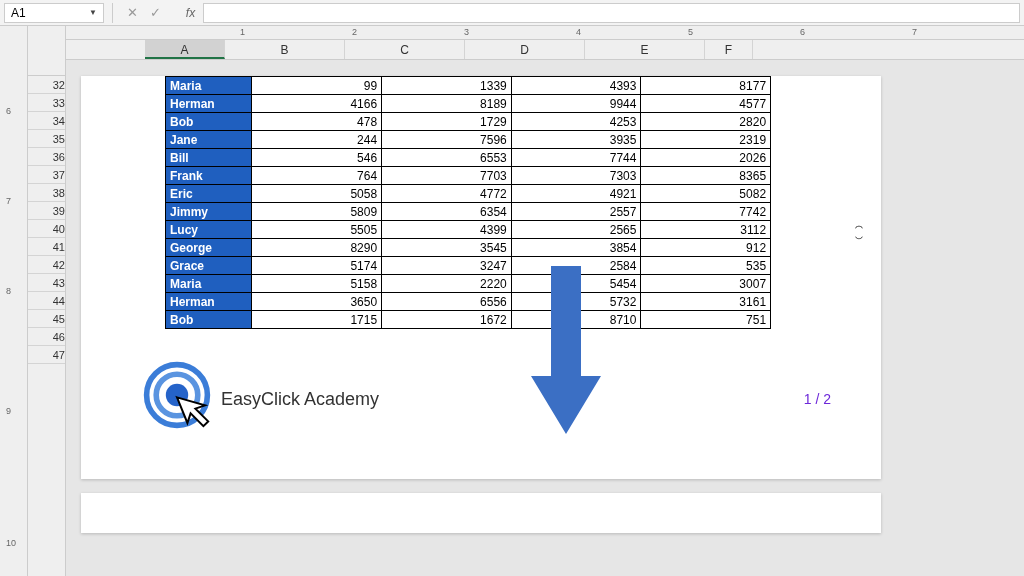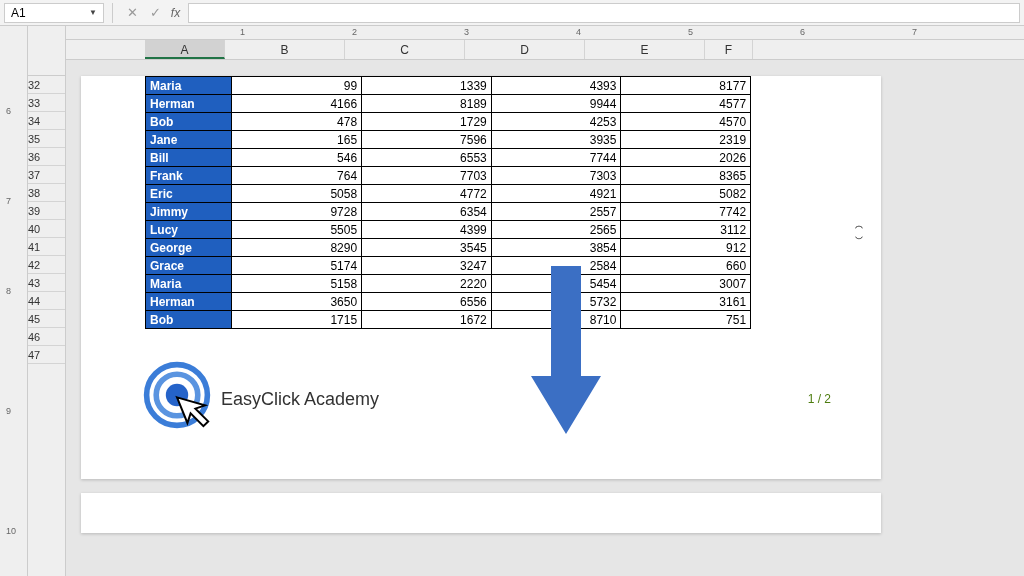--- a/index.html
+++ b/index.html
@@ -44,20 +44,21 @@
     .fb-btn {
       color: #999;
       padding: 0 6px;
       font-size: 13px;
     }
     .fx-label {
       font-style: italic;
       color: #666;
       padding: 0 4px;
       font-size: 12px;
+      margin-left: 15px;
     }
     .formula-input {
       flex: 1;
       background: white;
       border: 1px solid #ccc;
       height: 20px;
       margin-left: 4px;
     }
     .workspace {
       display: flex;
@@ -80,21 +81,21 @@
       width: 38px;
       background: #efefef;
       border-right: 1px solid #ccc;
     }
     .corner-blank {
       height: 50px;
       border-bottom: 1px solid #ccc;
     }
     .row-hdr {
       height: 18px;
-      text-align: left;
+      text-align: right;
       font-size: 11px;
       color: #333;
       border-bottom: 1px solid #d4d4d4;
       background: #efefef;
       line-height: 18px;
     }
     .main-area {
       flex: 1;
       position: relative;
     }
@@ -143,21 +144,21 @@
       position: relative;
       padding-bottom: 40px;
     }
     .page2 {
       margin-top: 14px;
       height: 30px;
     }
     .data-table {
       border-collapse: collapse;
       width: 658px;
-      margin-left: 64px;
+      margin-left: 84px;
     }
     .data-table td {
       border: 1px solid #000;
       height: 18px;
       font-size: 12px;
       padding: 0 4px;
     }
     .name-cell {
       background: #1f5fbf;
       color: white;
@@ -183,22 +184,22 @@
       width: 80px;
       height: 80px;
     }
     .footer-center {
       flex: 1;
       text-align: left;
       font-size: 18px;
       color: #333;
     }
     .footer-page {
-      font-size: 12px;
-      color: #4d7c0f;
+      font-size: 14px;
+      color: #6d28d9;
       padding-right: 20px;
     }
     .arrow {
       position: absolute;
       left: 450px;
       top: 190px;
       pointer-events: none;
       z-index: 10;
     }
     .cursor-overlay {
@@ -224,21 +225,21 @@
   <span class="fx-label">fx</span>
   <div class="formula-input"></div>
 </div>
 
 <div class="workspace">
   <div class="left-ruler">
     <span class="ruler-mark" style="top:80px">6</span>
     <span class="ruler-mark" style="top:170px">7</span>
     <span class="ruler-mark" style="top:260px">8</span>
     <span class="ruler-mark" style="top:380px">9</span>
-    <span class="ruler-mark" style="top:500px">10</span>
+    <span class="ruler-mark" style="top:512px">10</span>
   </div>
 
   <div class="row-hdr-col">
     <div class="corner-blank"></div>
     <div id="row-hdrs">
         <div class="row-hdr">32</div>
         <div class="row-hdr">33</div>
         <div class="row-hdr">34</div>
         <div class="row-hdr">35</div>
         <div class="row-hdr">36</div>
@@ -296,26 +297,26 @@
                 <td class="num-cell">8189</td>
                 <td class="num-cell">9944</td>
                 <td class="num-cell">4577</td>
                 <td class="extra-cell"></td>
               </tr>
               <tr>
                 <td class="name-cell">Bob</td>
                 <td class="num-cell">478</td>
                 <td class="num-cell">1729</td>
                 <td class="num-cell">4253</td>
-                <td class="num-cell">4570</td>
+                <td class="num-cell">2820</td>
                 <td class="extra-cell"></td>
               </tr>
               <tr>
                 <td class="name-cell">Jane</td>
-                <td class="num-cell">165</td>
+                <td class="num-cell">244</td>
                 <td class="num-cell">7596</td>
                 <td class="num-cell">3935</td>
                 <td class="num-cell">2319</td>
                 <td class="extra-cell"></td>
               </tr>
               <tr>
                 <td class="name-cell">Bill</td>
                 <td class="num-cell">546</td>
                 <td class="num-cell">6553</td>
                 <td class="num-cell">7744</td>
@@ -333,21 +334,21 @@
               <tr>
                 <td class="name-cell">Eric</td>
                 <td class="num-cell">5058</td>
                 <td class="num-cell">4772</td>
                 <td class="num-cell">4921</td>
                 <td class="num-cell">5082</td>
                 <td class="extra-cell"></td>
               </tr>
               <tr>
                 <td class="name-cell">Jimmy</td>
-                <td class="num-cell">9728</td>
+                <td class="num-cell">5809</td>
                 <td class="num-cell">6354</td>
                 <td class="num-cell">2557</td>
                 <td class="num-cell">7742</td>
                 <td class="extra-cell"></td>
               </tr>
               <tr>
                 <td class="name-cell">Lucy</td>
                 <td class="num-cell">5505</td>
                 <td class="num-cell">4399</td>
                 <td class="num-cell">2565</td>
@@ -360,21 +361,21 @@
                 <td class="num-cell">3545</td>
                 <td class="num-cell">3854</td>
                 <td class="num-cell">912</td>
                 <td class="extra-cell"></td>
               </tr>
               <tr>
                 <td class="name-cell">Grace</td>
                 <td class="num-cell">5174</td>
                 <td class="num-cell">3247</td>
                 <td class="num-cell">2584</td>
-                <td class="num-cell">660</td>
+                <td class="num-cell">535</td>
                 <td class="extra-cell"></td>
               </tr>
               <tr>
                 <td class="name-cell">Maria</td>
                 <td class="num-cell">5158</td>
                 <td class="num-cell">2220</td>
                 <td class="num-cell">5454</td>
                 <td class="num-cell">3007</td>
                 <td class="extra-cell"></td>
               </tr>

